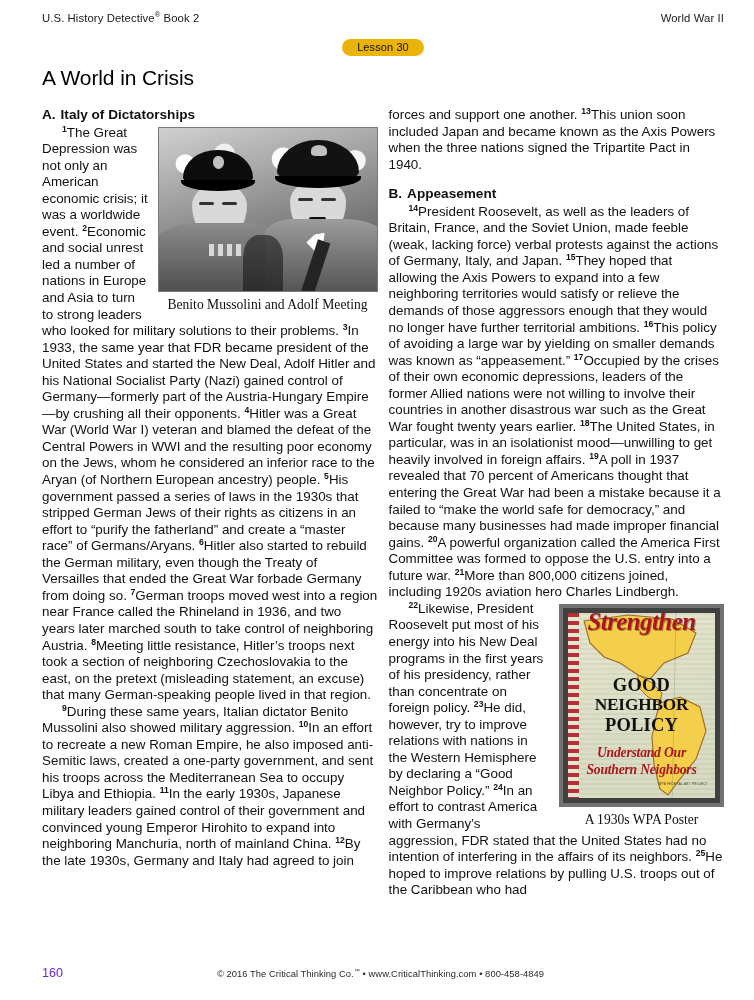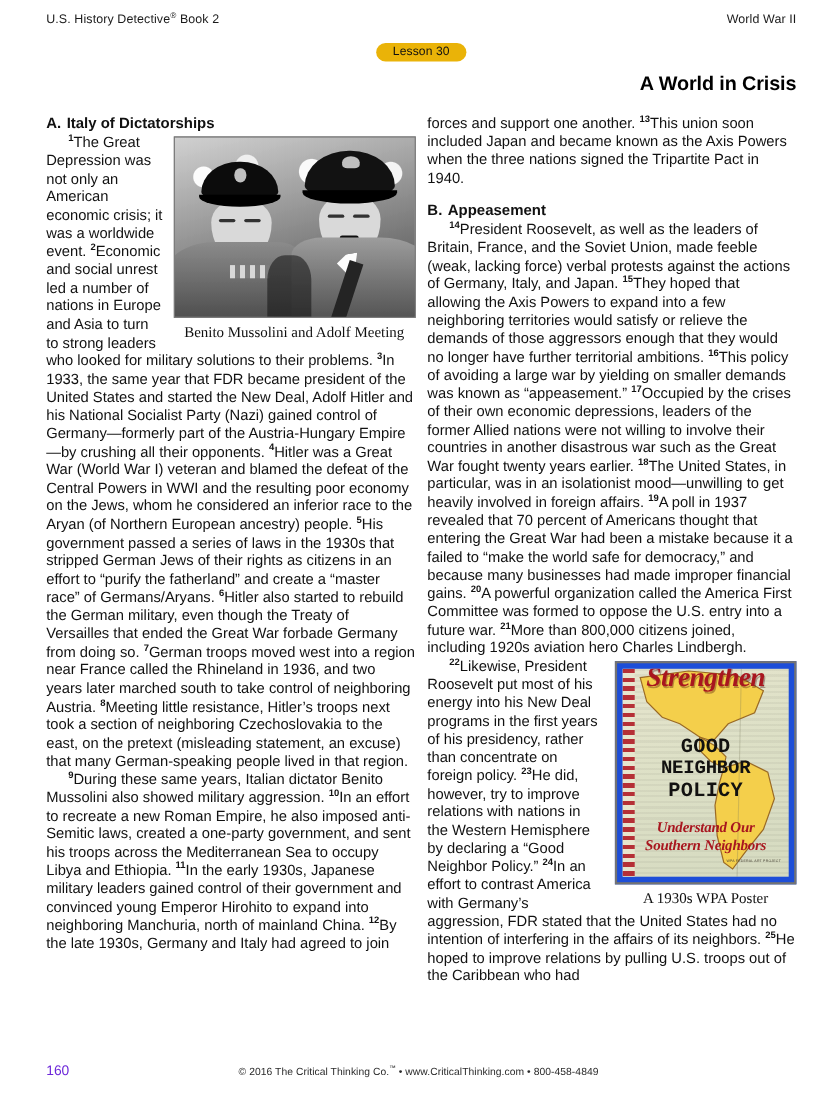--- a/index.html
+++ b/index.html
@@ -49,23 +49,23 @@
     display: inline-block;
     background: #eab308;
     border-radius: 11px;
     padding: 2px 15px 3px 15px;
     font-size: 11px;
     font-weight: 400;
     color: #101010;
     letter-spacing: .1px;
   }
   .lesson-title {
-    text-align: right;
-    font-size: 18px;
-    font-weight: 700;
+    text-align: left;
+    font-size: 21px;
+    font-weight: 400;
     letter-spacing: -.1px;
     margin-top: 7px;
     color: #000000;
   }
 
   
   .columns {
     display: flex;
     margin-top: 17px;
     align-items: flex-start;
@@ -232,22 +232,22 @@
     width: 40px; height: 56px;
     background: rgba(30,30,28,.55);
     border-radius: 40% 40% 0 0;
   }
 
   
   .poster {
     width: 165px;
     height: 203px;
     position: relative;
-    background: #1d4ed8;
-    border: 2px solid #737373;
+    background: #404040;
+    border: 4px solid #737373;
     box-sizing: border-box;
     padding: 5px 4px 5px 5px;
     overflow: hidden;
   }
   .poster .inner {
     position: absolute;
     left: 5px; top: 5px; right: 5px; bottom: 5px;
     background:
       repeating-linear-gradient(180deg, rgba(0,0,0,.045) 0 2px, rgba(255,255,255,0) 2px 5px),
       linear-gradient(160deg, #e6e5cd 0%, #dde0c6 45%, #d5dac0 100%);
@@ -275,21 +275,21 @@
     letter-spacing: -.6px;
     text-shadow: 1px 1px 0 rgba(70,10,10,.35);
     z-index: 4;
   }
   .poster .headline {
     position: absolute;
     left: 0; right: 0; top: 62px;
     text-align: center;
     z-index: 4;
     color: #121110;
-    font-family: Liberation Mono, monospace;
+    font-family: Liberation Serif, serif;
     font-weight: 700;
     line-height: 20px;
     letter-spacing: .2px;
   }
   .poster .headline span { display: block; font-size: 18.5px; }
   .poster .headline span.l2 { font-size: 17.3px; letter-spacing: -.2px; }
   .poster .tagline {
     position: absolute;
     left: 0; right: 0; bottom: 20px;
     text-align: center;

